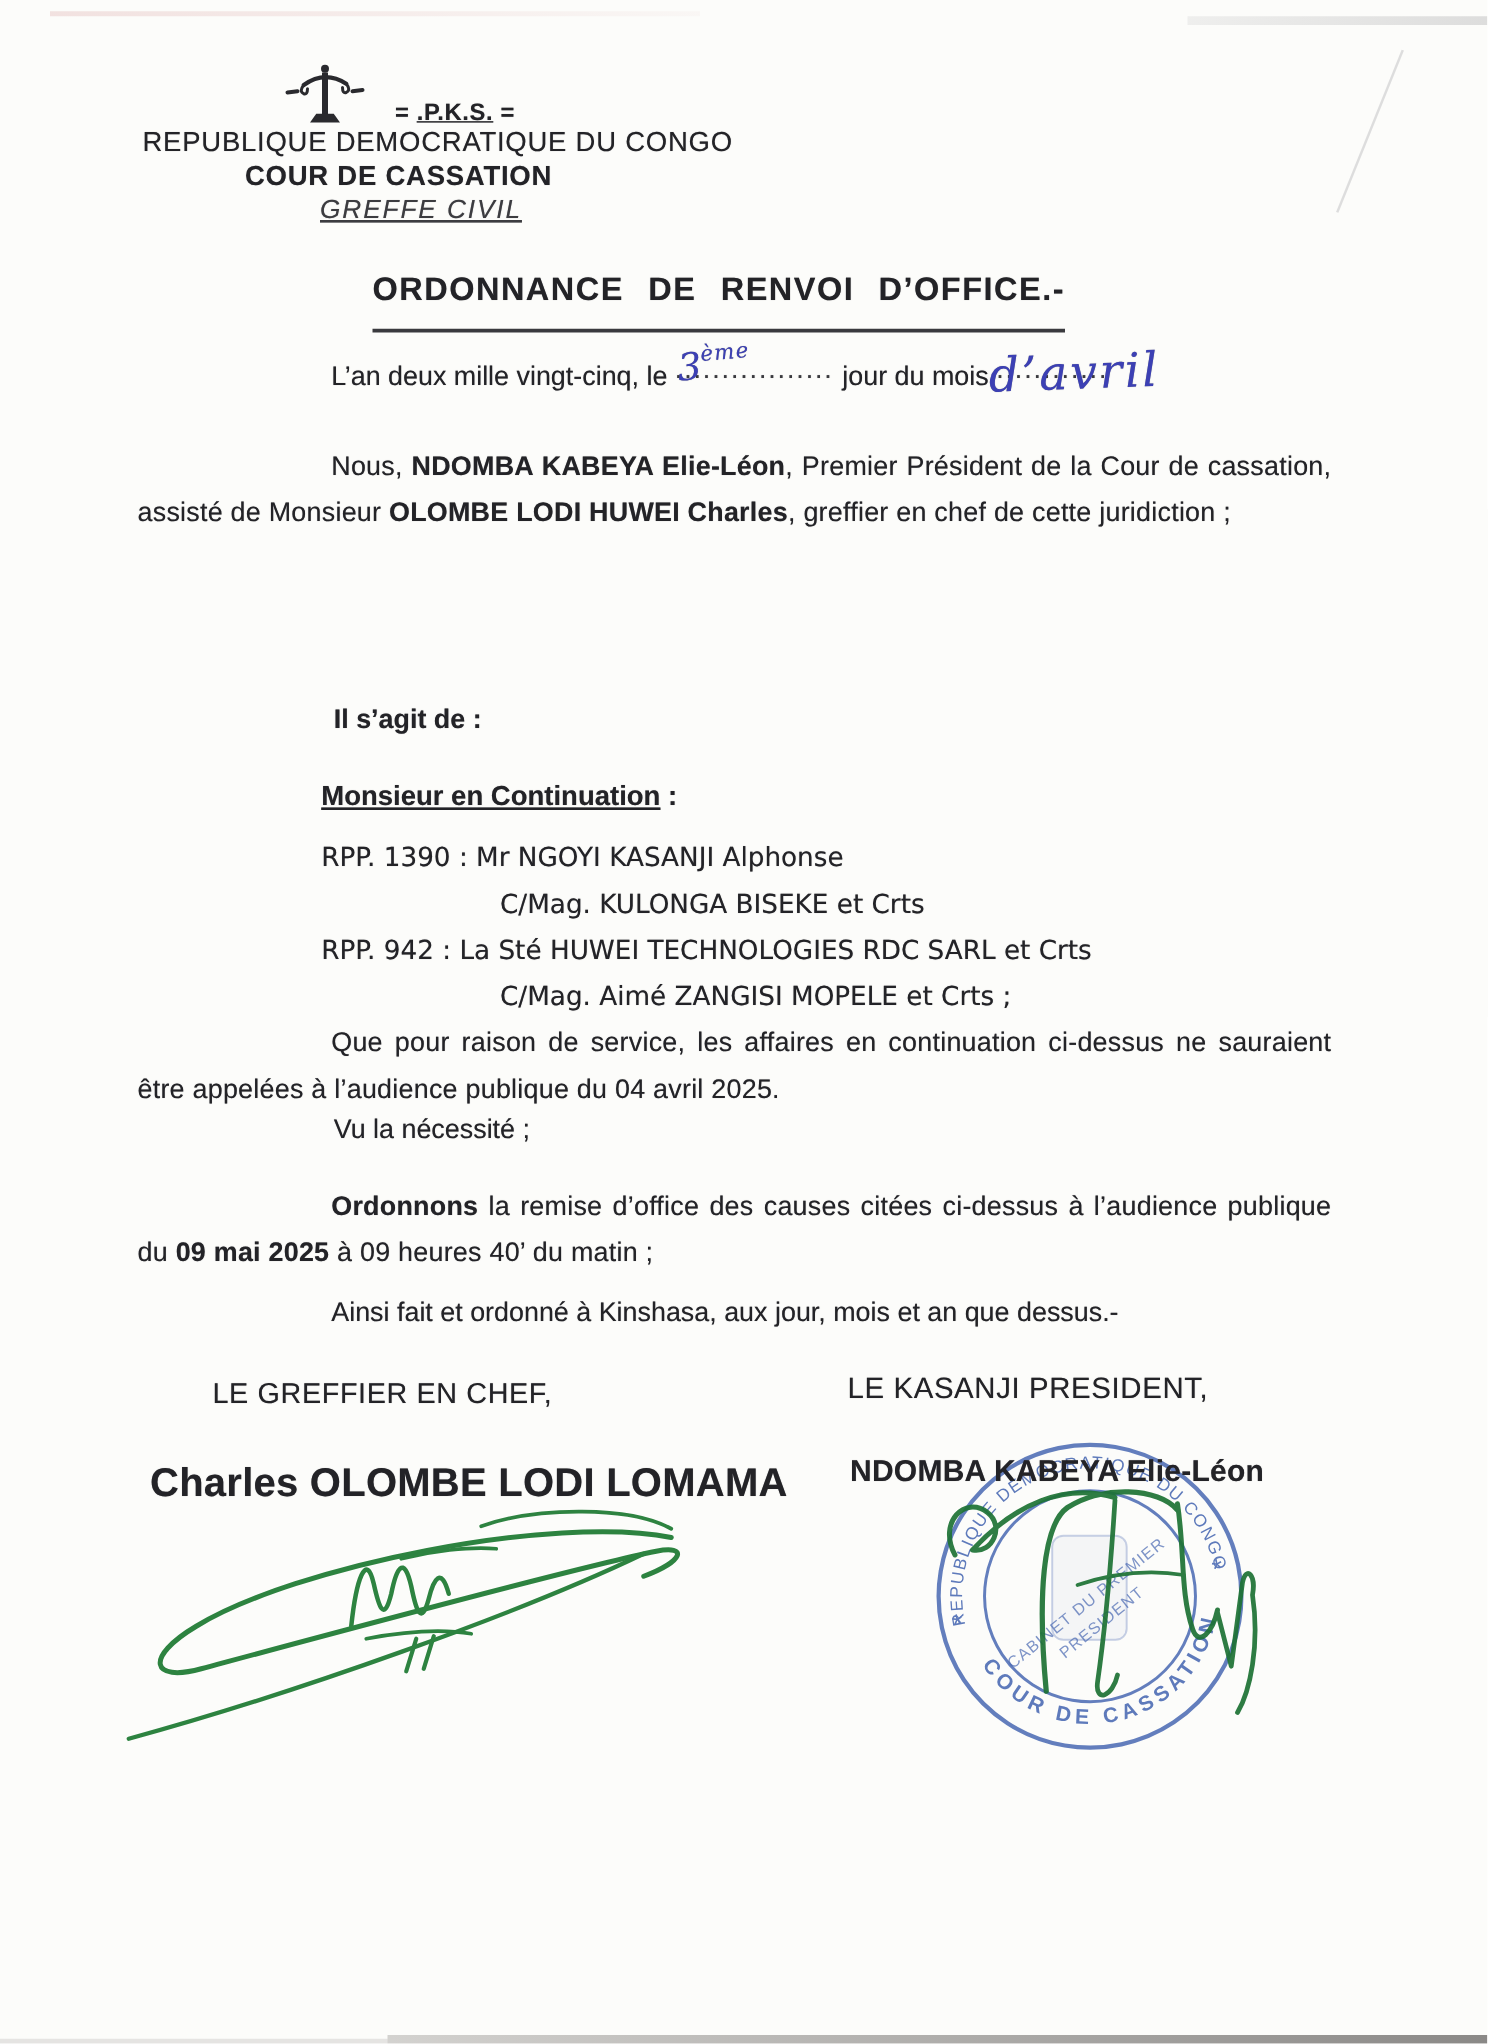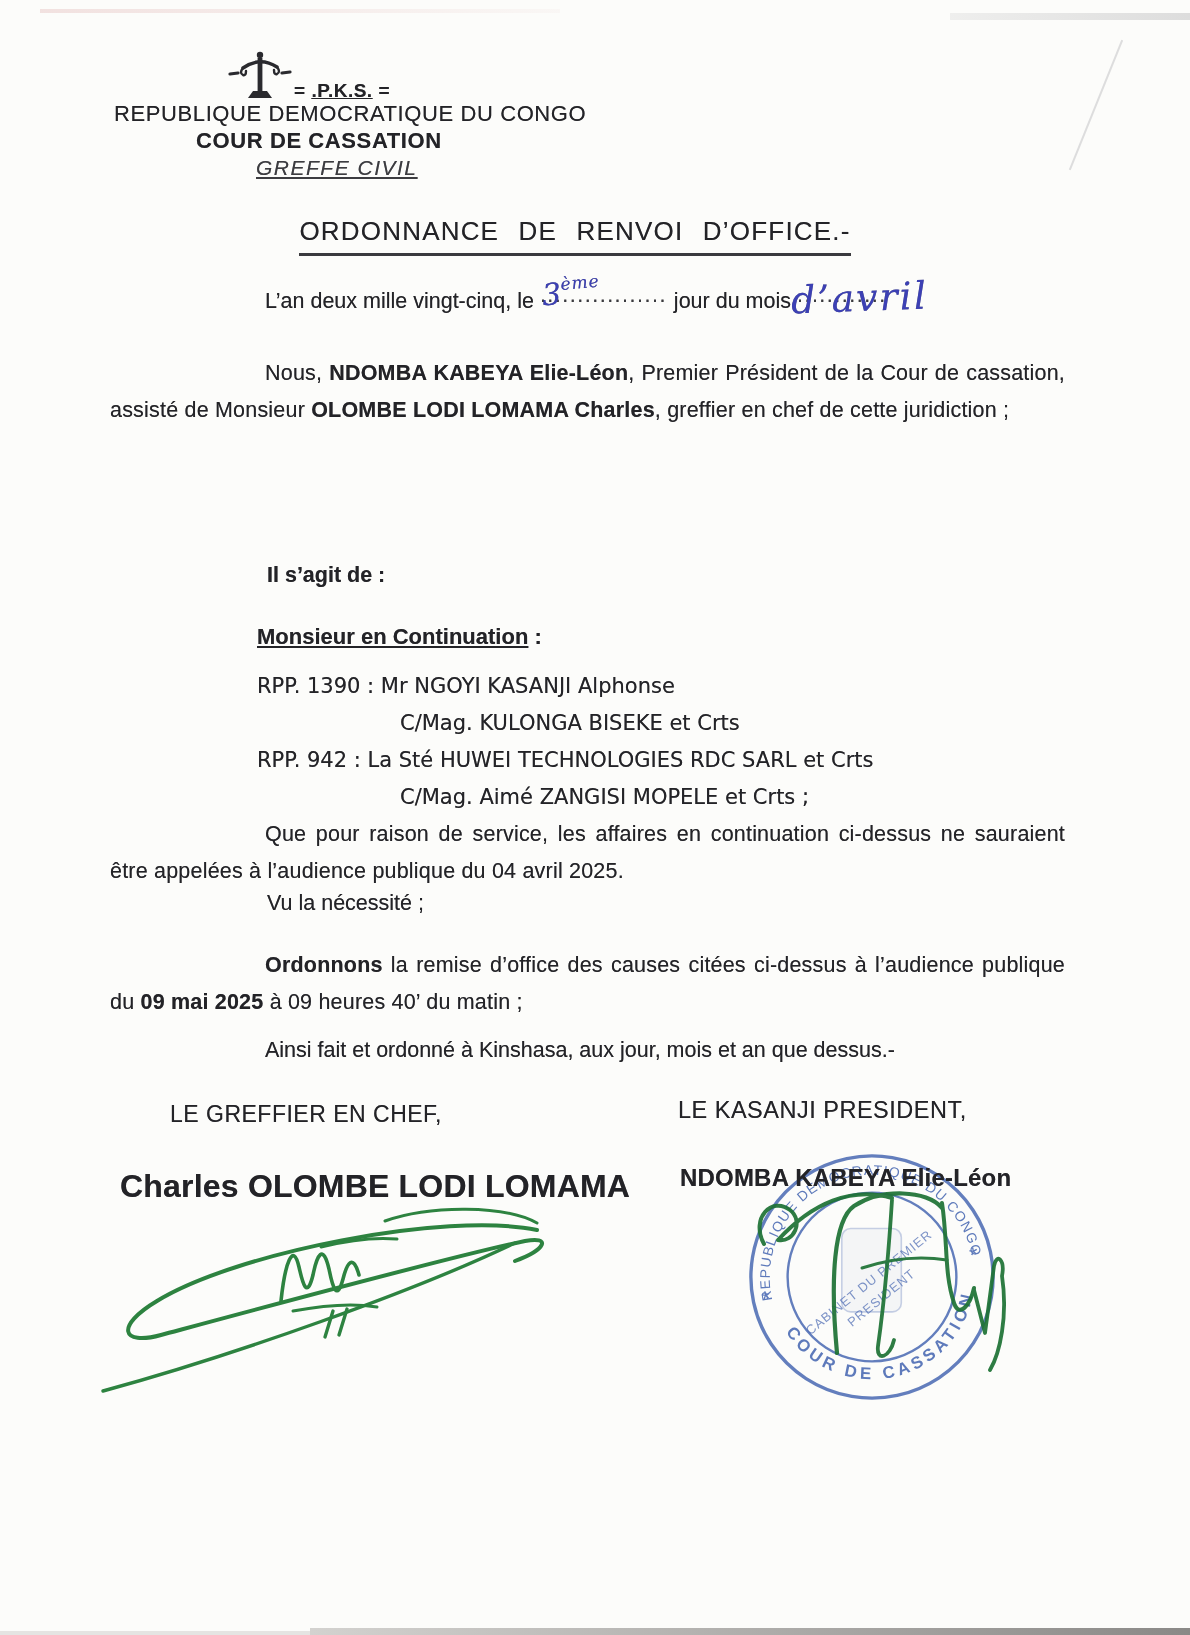--- a/index.html
+++ b/index.html
@@ -6,34 +6,34 @@
   .page {
     position:relative; width:1190px; height:1635px; margin:0 auto;
     background:#fcfcfa; overflow:hidden;
     font-family:"Liberation Sans", sans-serif;
     color:#232327;
   }
   .abs { position:absolute; }
   .soft { text-shadow:0 0 0.6px rgba(40,40,45,0.55); }
 
   
-  .emblem-row { left:228px; top:48px; display:flex; align-items:flex-end; gap:2px; }
+  .emblem-row { left:228px; top:48px; display:flex; align-items:flex-end; gap:24px; }
   .code { font-size:19px; font-weight:bold; letter-spacing:0.5px; padding-bottom:2px; }
   .code-mid { text-decoration:underline; }
   .hdr1 { left:114px; top:101px; font-size:22px; letter-spacing:0.6px; }
   .hdr2 { left:196px; top:128px; font-size:22px; font-weight:bold; letter-spacing:0.6px; }
   .hdr3 { left:256px; top:156px; font-size:21px; font-style:italic; letter-spacing:1.5px;
           text-decoration:underline; color:#3c3c40; }
 
   
   .title-wrap { left:0; top:216px; width:1150px; text-align:center; }
   .title {
-    display:inline-block; font-size:26px; font-weight:normal;
+    display:inline-block; font-size:26px; font-weight:bold;
     letter-spacing:1.2px; word-spacing:11px;
-    border-bottom:3px solid #3a3a3e; padding-bottom:6px;
+    border-bottom:3px solid #3a3a3e; padding-bottom:16px;
   }
 
   
   .date-line { left:265px; top:283px; font-size:21.5px; white-space:nowrap; }
   .blank { display:inline-block; position:relative; overflow:visible; vertical-align:baseline; }
   .dots { letter-spacing:1.5px; color:#3a3a3e; display:inline-block; overflow:hidden; white-space:nowrap; }
   .b1 .dots { max-width:128px; }
   .b2 .dots { max-width:90px; }
   .hand { position:absolute; font-family:"DejaVu Serif", serif; font-style:italic;
           color:#3c40b4; white-space:nowrap; }
@@ -107,21 +107,21 @@
 
   <div class="abs title-wrap">
     <span class="title soft">ORDONNANCE DE RENVOI D’OFFICE.-</span>
   </div>
 
   <div class="abs date-line soft">
     <span>L’an deux mille vingt-cinq, le </span><span class="blank b1"><span class="dots">..................</span><span class="hand hand-day"><span>3</span><sup>ème</sup></span></span><span> jour du mois </span><span class="blank b2"><span class="dots">.............</span><span class="hand hand-month">d’avril</span></span>
   </div>
 
   <div class="abs body-par soft" style="top:355px;">
-    <span>Nous, </span><b>NDOMBA KABEYA Elie-Léon</b><span>, Premier Président de la Cour de cassation, assisté de Monsieur </span><b>OLOMBE LODI LOMAMA Charles</b><span>, greffier en chef de cette juridiction ;</span>
+    <span>Nous, </span><b>NDOMBA KABEYA Elie-Léon</b><span>, Premier Président de la Cour de cassation, assisté de Monsieur </span><b>OLOMBE LODI HUWEI Charles</b><span>, greffier en chef de cette juridiction ;</span>
   </div>
 
 
   <div class="abs inline-label soft" style="top:563px;">Il s’agit de :</div>
 
   <div class="abs cases-head soft">
     <span class="u">Monsieur en Continuation</span><span> :</span>
   </div>
 
   <div class="abs case-list soft">

